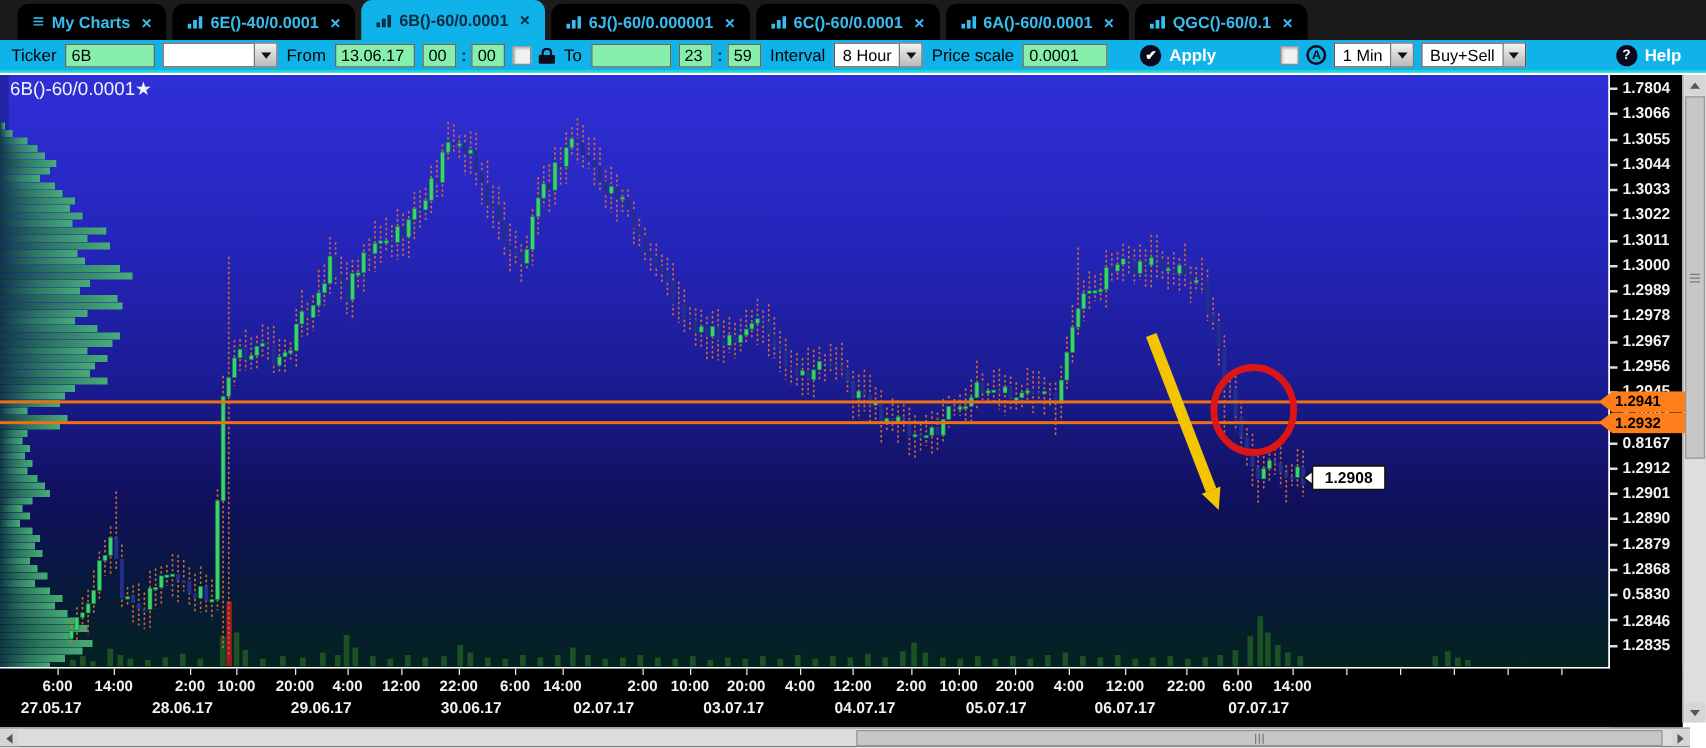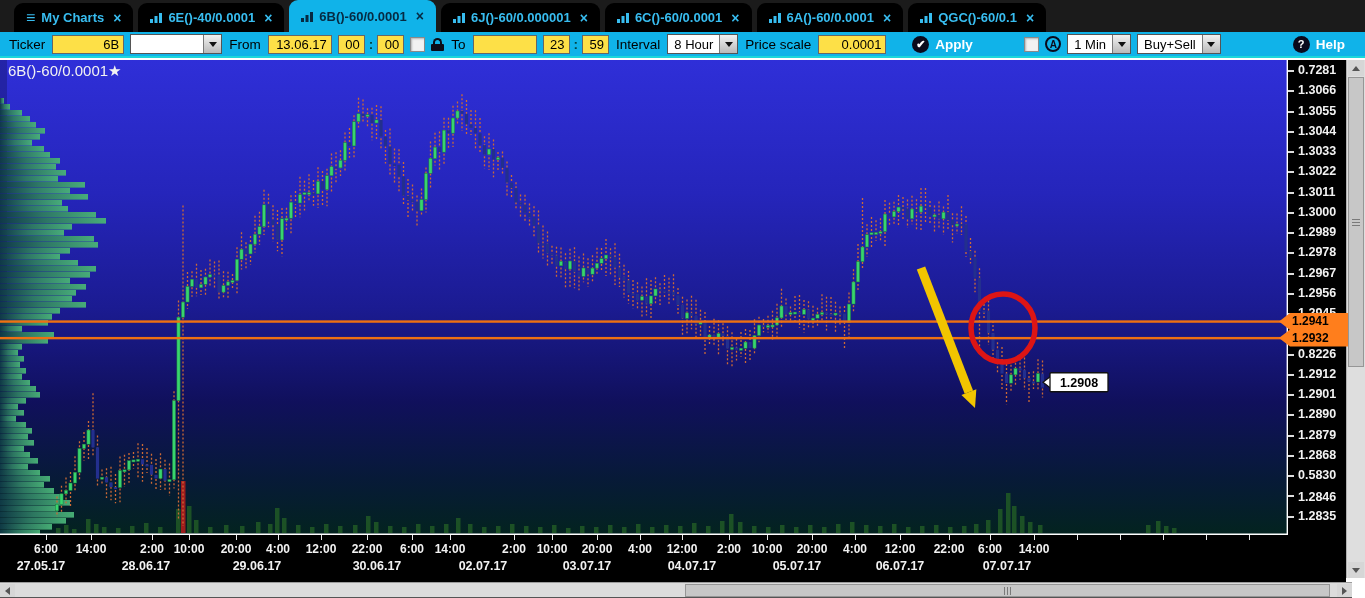--- a/index.html
+++ b/index.html
@@ -13,21 +13,21 @@
        cursor:pointer;white-space:nowrap;}
   .tab.active{background:#10b3e9;color:#062a42;height:32px;}
   .tab .x{font-size:14px;margin-left:3px;line-height:1;}
   .menu-ic{font-size:16px;line-height:1;font-weight:bold;}
   
   .toolbar{position:absolute;left:0;top:32px;width:100%;height:26px;background:#10b3e9;
            border-bottom:2px solid #1cd7da;display:flex;align-items:center;gap:6px;
            padding:0 8px;box-sizing:border-box;font-size:13.5px;color:#000;}
   .tlabel{margin:0 1px;}
   input.tb{height:19px;border:1px solid #666;font:13px "Liberation Sans",sans-serif;
-           padding:0 4px;background:#fde047;color:#000;box-sizing:border-box;text-align:right;}
+           padding:0 4px;background:#86efac;color:#000;box-sizing:border-box;}
   .w75{width:72px}.w95{width:92px}.w65{width:64px}.w28{width:27px}.w68{width:68px}
   .combo{display:flex;height:20px;border:1px solid #555;background:#fff;align-items:stretch;box-sizing:border-box;}
   .combo .val{padding:2px 6px 0 6px;font-size:13px;min-width:30px;white-space:nowrap;}
   .combo .btn{width:17px;background:linear-gradient(#f2f2f2,#b9b9b9);border-left:1px solid #777;
               display:flex;align-items:center;justify-content:center;}
   .tri-dn{width:0;height:0;border-left:4px solid transparent;border-right:4px solid transparent;border-top:5px solid #111;}
   .cb{width:13px;height:13px;background:#f2f2f2;border:1px solid #8a8a8a;box-shadow:inset 1px 1px 2px rgba(0,0,0,.25);}
   .circle-ic{width:17px;height:17px;border-radius:50%;background:#0a0a1c;color:#fff;display:flex;
              align-items:center;justify-content:center;font-size:11px;font-weight:bold;flex:none;}
   .a-ic{width:16px;height:16px;border-radius:50%;border:2px solid #0a0a1c;color:#0a0a1c;display:flex;
@@ -828,21 +828,21 @@
         <g>
           <polygon points="1043,322.2338858195237 1052,315.2338858195237 1052,329.2338858195237" fill="#fff" stroke="#111" stroke-width="1.2"></polygon>
           <rect x="1050" y="312.7338858195237" width="58" height="19" fill="#fff" stroke="#111" stroke-width="1.3" rx="1"></rect>
           <text x="1079" y="326.7338858195237" text-anchor="middle" fill="#000" font-size="12.5" font-weight="bold" font-family="&quot;Liberation Sans&quot;,sans-serif">1.2908</text>
         </g>
       </svg>
   </div>
   <div id="watermark">6B()-60/0.0001★</div>
   <div id="paxis">
       <div class="pdash" style="top: 10px;"></div>
-      <div class="plabel" style="top: 3px;">0.7281</div>
+      <div class="plabel" style="top: 3px;">1.7804</div>
       <div class="pdash" style="top: 30.2578px;"></div>
       <div class="plabel" style="top: 23.2578px;">1.3066</div>
       <div class="pdash" style="top: 50.5157px;"></div>
       <div class="plabel" style="top: 43.5157px;">1.3055</div>
       <div class="pdash" style="top: 70.7735px;"></div>
       <div class="plabel" style="top: 63.7735px;">1.3044</div>
       <div class="pdash" style="top: 91.0313px;"></div>
       <div class="plabel" style="top: 84.0313px;">1.3033</div>
       <div class="pdash" style="top: 111.289px;"></div>
       <div class="plabel" style="top: 104.289px;">1.3022</div>
@@ -856,21 +856,21 @@
       <div class="plabel" style="top: 185.32px;">1.2978</div>
       <div class="pdash" style="top: 212.578px;"></div>
       <div class="plabel" style="top: 205.578px;">1.2967</div>
       <div class="pdash" style="top: 232.836px;"></div>
       <div class="plabel" style="top: 225.836px;">1.2956</div>
       <div class="pdash" style="top: 253.094px;"></div>
       <div class="plabel" style="top: 246.094px;">1.2945</div>
       <div class="pdash" style="top: 273.352px;"></div>
       <div class="plabel" style="top: 266.352px;">1.2934</div>
       <div class="pdash" style="top: 293.61px;"></div>
-      <div class="plabel" style="top: 286.61px;">0.8226</div>
+      <div class="plabel" style="top: 286.61px;">0.8167</div>
       <div class="pdash" style="top: 313.867px;"></div>
       <div class="plabel" style="top: 306.867px;">1.2912</div>
       <div class="pdash" style="top: 334.125px;"></div>
       <div class="plabel" style="top: 327.125px;">1.2901</div>
       <div class="pdash" style="top: 354.383px;"></div>
       <div class="plabel" style="top: 347.383px;">1.2890</div>
       <div class="pdash" style="top: 374.641px;"></div>
       <div class="plabel" style="top: 367.641px;">1.2879</div>
       <div class="pdash" style="top: 394.899px;"></div>
       <div class="plabel" style="top: 387.899px;">1.2868</div>

